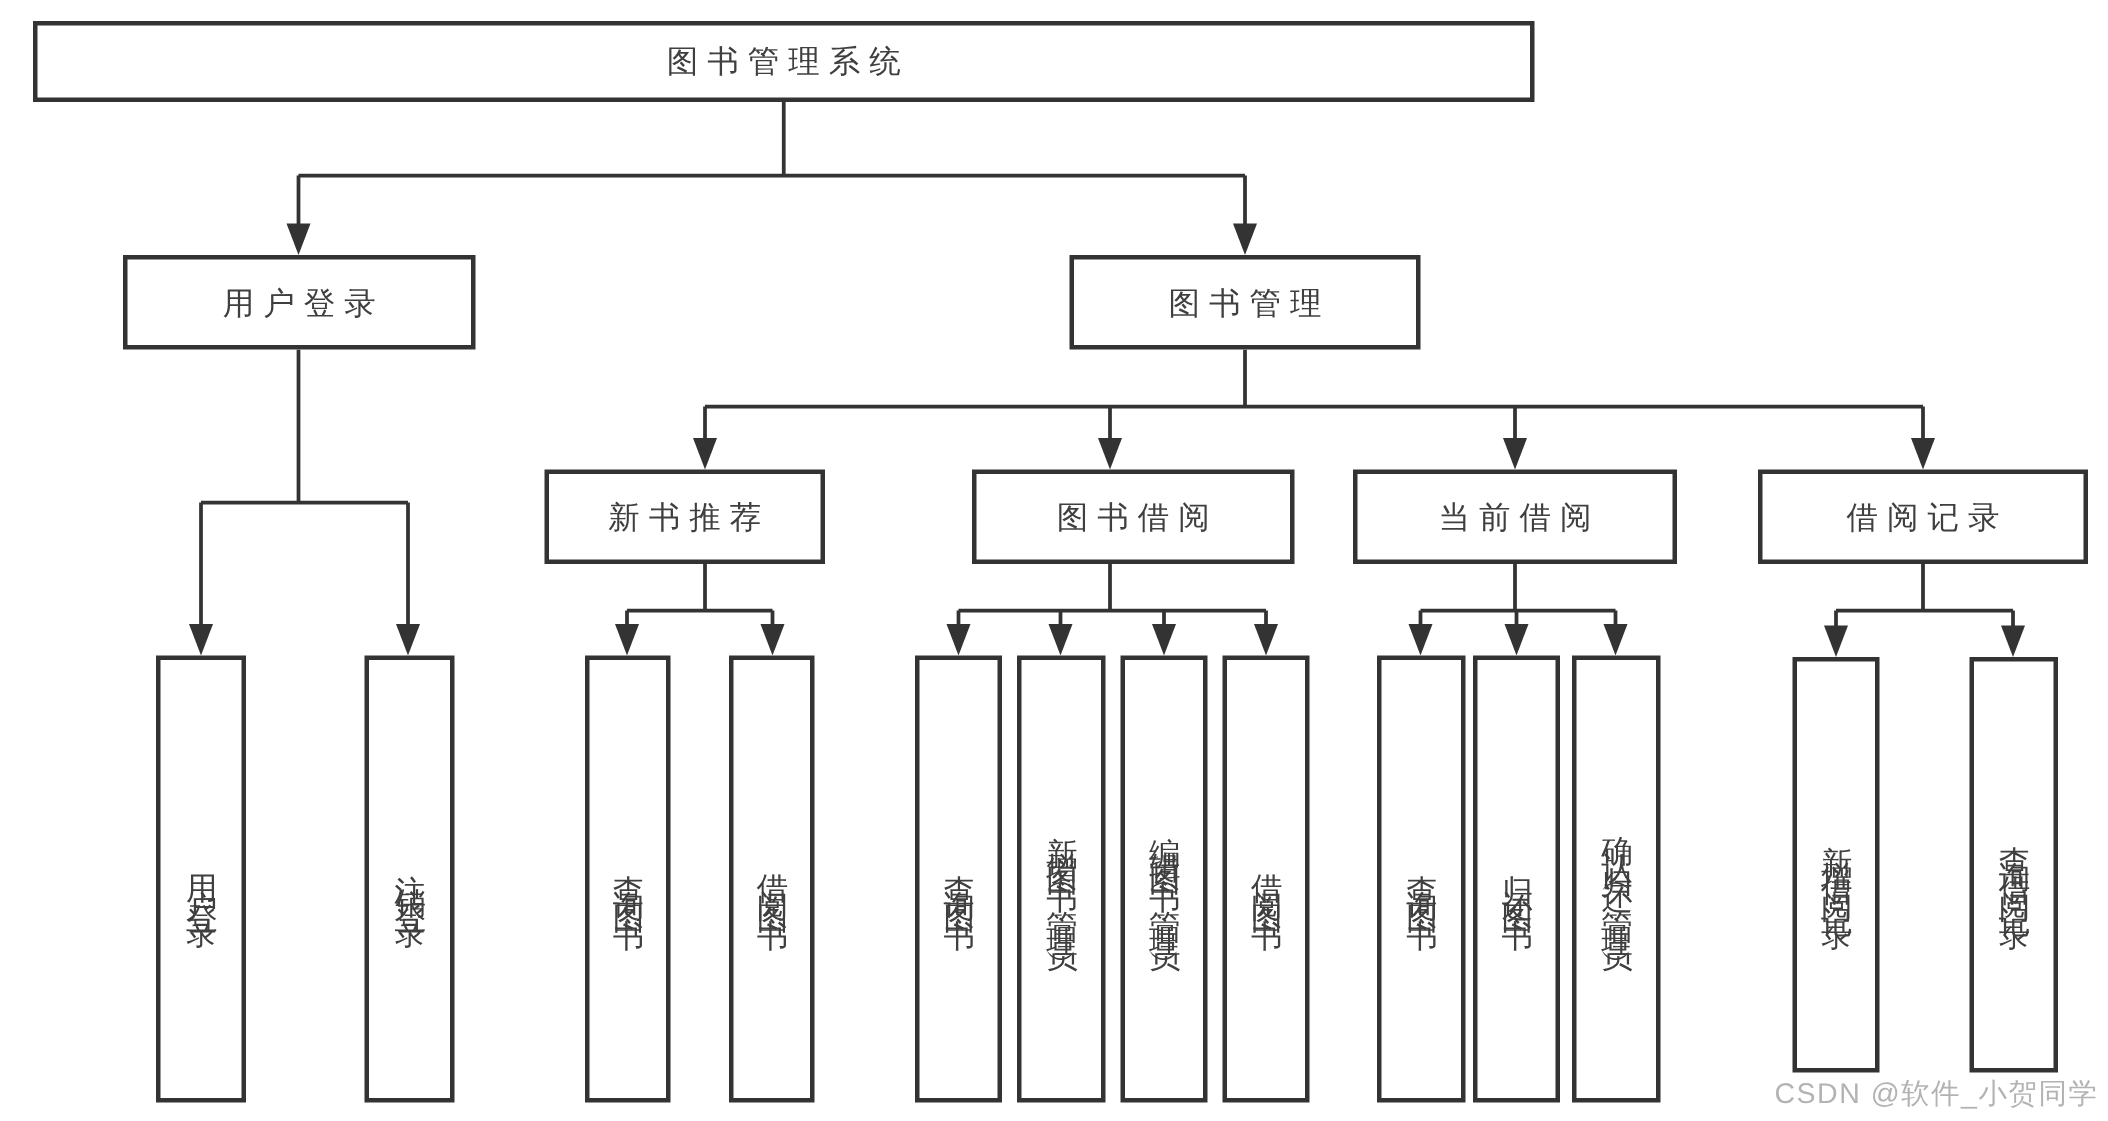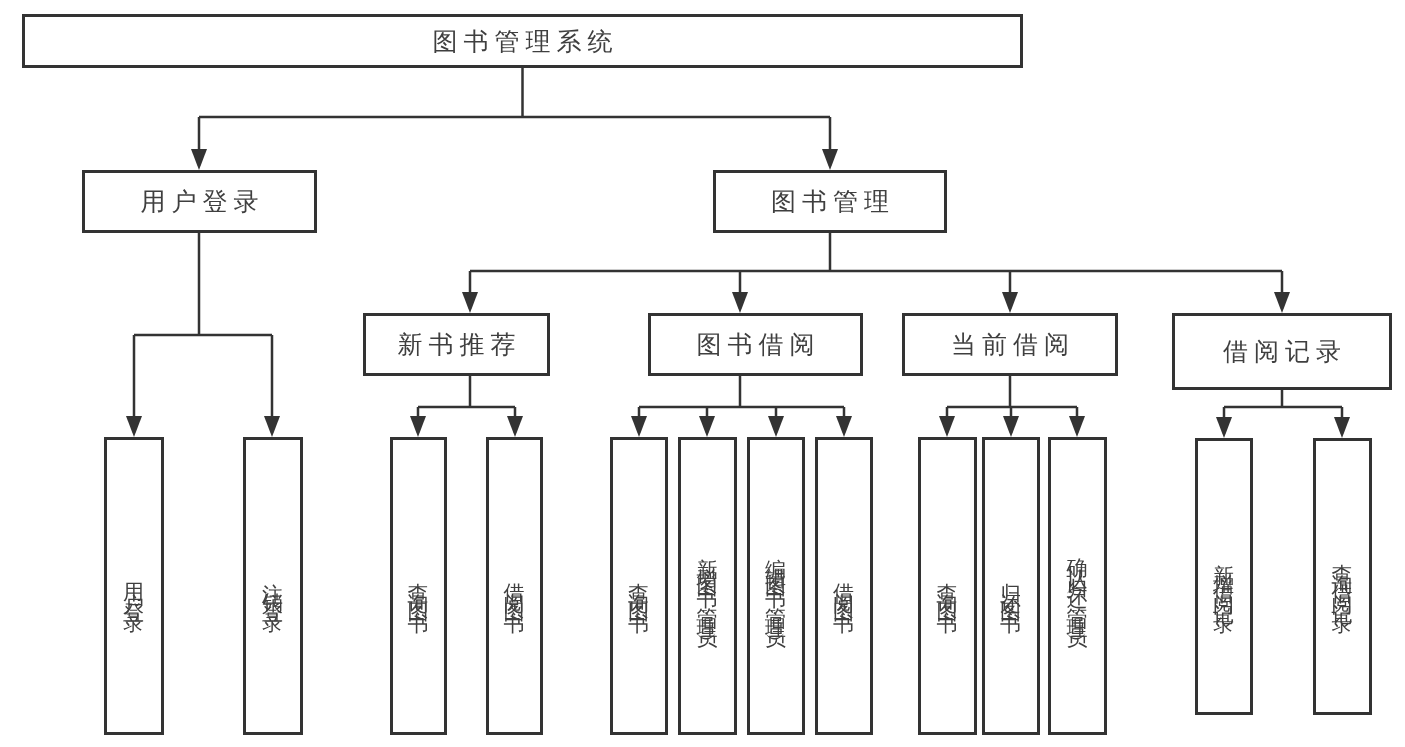--- a/index.html
+++ b/index.html
@@ -6,21 +6,21 @@
   .stage{
     position:relative;width:1405px;height:747px;background:#ffffff;overflow:hidden;
     font-family:"Liberation Sans","DejaVu Sans",sans-serif;color:#3f3f3f;
   }
   .stage svg{position:absolute;left:0;top:0;}
   .node{
     position:absolute;box-sizing:border-box;border:3px solid #333333;background:#ffffff;
     display:flex;align-items:center;justify-content:center;
   }
   .node.h span{
-    font-size:25px;letter-spacing:6px;text-indent:6px;white-space:nowrap;color:#3f3f3f;
+    font-size:21px;letter-spacing:6px;text-indent:6px;white-space:nowrap;color:#3f3f3f;
   }
   .node.v span{
     writing-mode:vertical-lr;text-orientation:mixed;
     font-size:21px;letter-spacing:10px;line-height:1;color:#3f3f3f;white-space:nowrap;
   }
   .watermark{
     position:absolute;left:1183px;top:716px;font-size:19px;letter-spacing:1px;
     color:#b3b3b3;white-space:nowrap;
   }
 </style>
@@ -82,21 +82,21 @@
 
   <div class="node h" style="left:363px;top:313px;width:187px;height:63px">
     <span>新书推荐</span>
   </div>
   <div class="node h" style="left:648px;top:313px;width:215px;height:63px">
     <span>图书借阅</span>
   </div>
   <div class="node h" style="left:902px;top:313px;width:216px;height:63px">
     <span>当前借阅</span>
   </div>
-  <div class="node h" style="left:1172px;top:313px;width:220px;height:77px">
+  <div class="node h" style="left:1172px;top:313px;width:220px;height:63px">
     <span>借阅记录</span>
   </div>
 
   <div class="node v" style="left:104px;top:437px;width:60px;height:298px">
     <span>用户登录</span>
   </div>
   <div class="node v" style="left:243px;top:437px;width:60px;height:298px">
     <span>注销登录</span>
   </div>
 
@@ -130,14 +130,15 @@
     <span>确认归还（管理员）</span>
   </div>
 
   <div class="node v" style="left:1195px;top:438px;width:58px;height:277px">
     <span>新增借阅记录</span>
   </div>
   <div class="node v" style="left:1313px;top:438px;width:59px;height:277px">
     <span>查询借阅记录</span>
   </div>
 
+  <div class="watermark">CSDN @软件_小贺同学</div>
 
 </div>
 
 </body></html>

